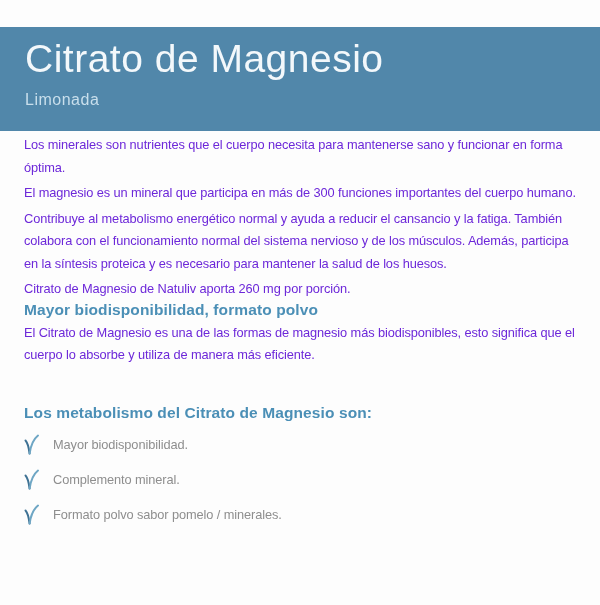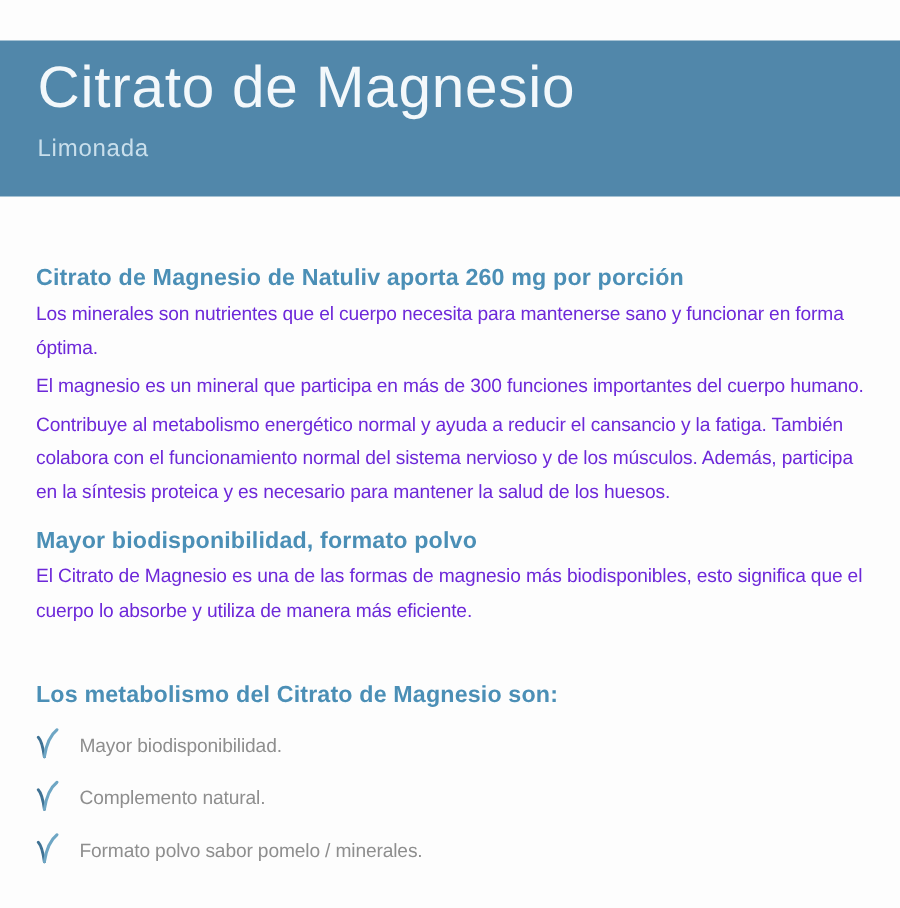--- a/index.html
+++ b/index.html
@@ -43,21 +43,21 @@
   }
   h3.sec-head {
     margin: 0;
     font-size: 15.5px;
     font-weight: 700;
     color: #4b8fb6;
     letter-spacing: 0.1px;
     line-height: 18px;
   }
   .sec-aporte h3.sec-head { margin-top: 46px; }
-  .sec-biodisp h3.sec-head { margin-top: 13px; }
+  .sec-biodisp h3.sec-head { }
   .sec-beneficios h3.sec-head { margin-top: 37px; }
   p.body {
     margin: 3px 0 0;
     font-size: 12.8px;
     color: #6d28d9;
     line-height: 22.5px;
     letter-spacing: -0.1px;
   }
   ul.benefits {
     list-style: none;
@@ -89,24 +89,24 @@
 <div>
 
   <header class="banner">
     <h1>Citrato de Magnesio</h1>
     <h2>Limonada</h2>
   </header>
 
   <main class="content">
 
     <section class="sec-aporte">
-      <h3 class="sec-head">Citrato de Magnesio de Natuliv aporta 260 mg por porción</h3>
       <p class="body">Los minerales son nutrientes que el cuerpo necesita para mantenerse sano y funcionar en forma óptima.</p>
       <p class="body">El magnesio es un mineral que participa en más de 300 funciones importantes del cuerpo humano.</p>
       <p class="body">Contribuye al metabolismo energético normal y ayuda a reducir el cansancio y la fatiga. También colabora con el funcionamiento normal del sistema nervioso y de los músculos. Además, participa en la síntesis proteica y es necesario para mantener la salud de los huesos.</p>
+      <p class="body">Citrato de Magnesio de Natuliv aporta 260 mg por porción.</p>
     </section>
 
     <section class="sec-biodisp">
       <h3 class="sec-head">Mayor biodisponibilidad, formato polvo</h3>
       <p class="body">El Citrato de Magnesio es una de las formas de magnesio más biodisponibles, esto significa que el cuerpo lo absorbe y utiliza de manera más eficiente.</p>
     </section>
 
     <section class="sec-beneficios">
       <h3 class="sec-head">Los metabolismo del Citrato de Magnesio son:</h3>
       <ul class="benefits">
@@ -119,21 +119,21 @@
           </span>
           <span>Mayor biodisponibilidad.</span>
         </li>
         <li>
           <span class="check">
             <svg width="16" height="22" viewBox="0 0 16 22" fill="none" xmlns="http://www.w3.org/2000/svg">
               <path d="M1.5 6.5 C3.2 8.2 4.6 12.5 5.6 19.5" stroke="#3f7294" stroke-width="2" stroke-linecap="round" fill="none"></path>
               <path d="M5.6 19.5 C6.8 11.5 9.6 5 14 1.5" stroke="#6ea6c4" stroke-width="2" stroke-linecap="round" fill="none"></path>
             </svg>
           </span>
-          <span>Complemento natural.</span>
+          <span>Complemento mineral.</span>
         </li>
         <li>
           <span class="check">
             <svg width="16" height="22" viewBox="0 0 16 22" fill="none" xmlns="http://www.w3.org/2000/svg">
               <path d="M1.5 6.5 C3.2 8.2 4.6 12.5 5.6 19.5" stroke="#3f7294" stroke-width="2" stroke-linecap="round" fill="none"></path>
               <path d="M5.6 19.5 C6.8 11.5 9.6 5 14 1.5" stroke="#6ea6c4" stroke-width="2" stroke-linecap="round" fill="none"></path>
             </svg>
           </span>
           <span>Formato polvo sabor pomelo / minerales.</span>
         </li>

